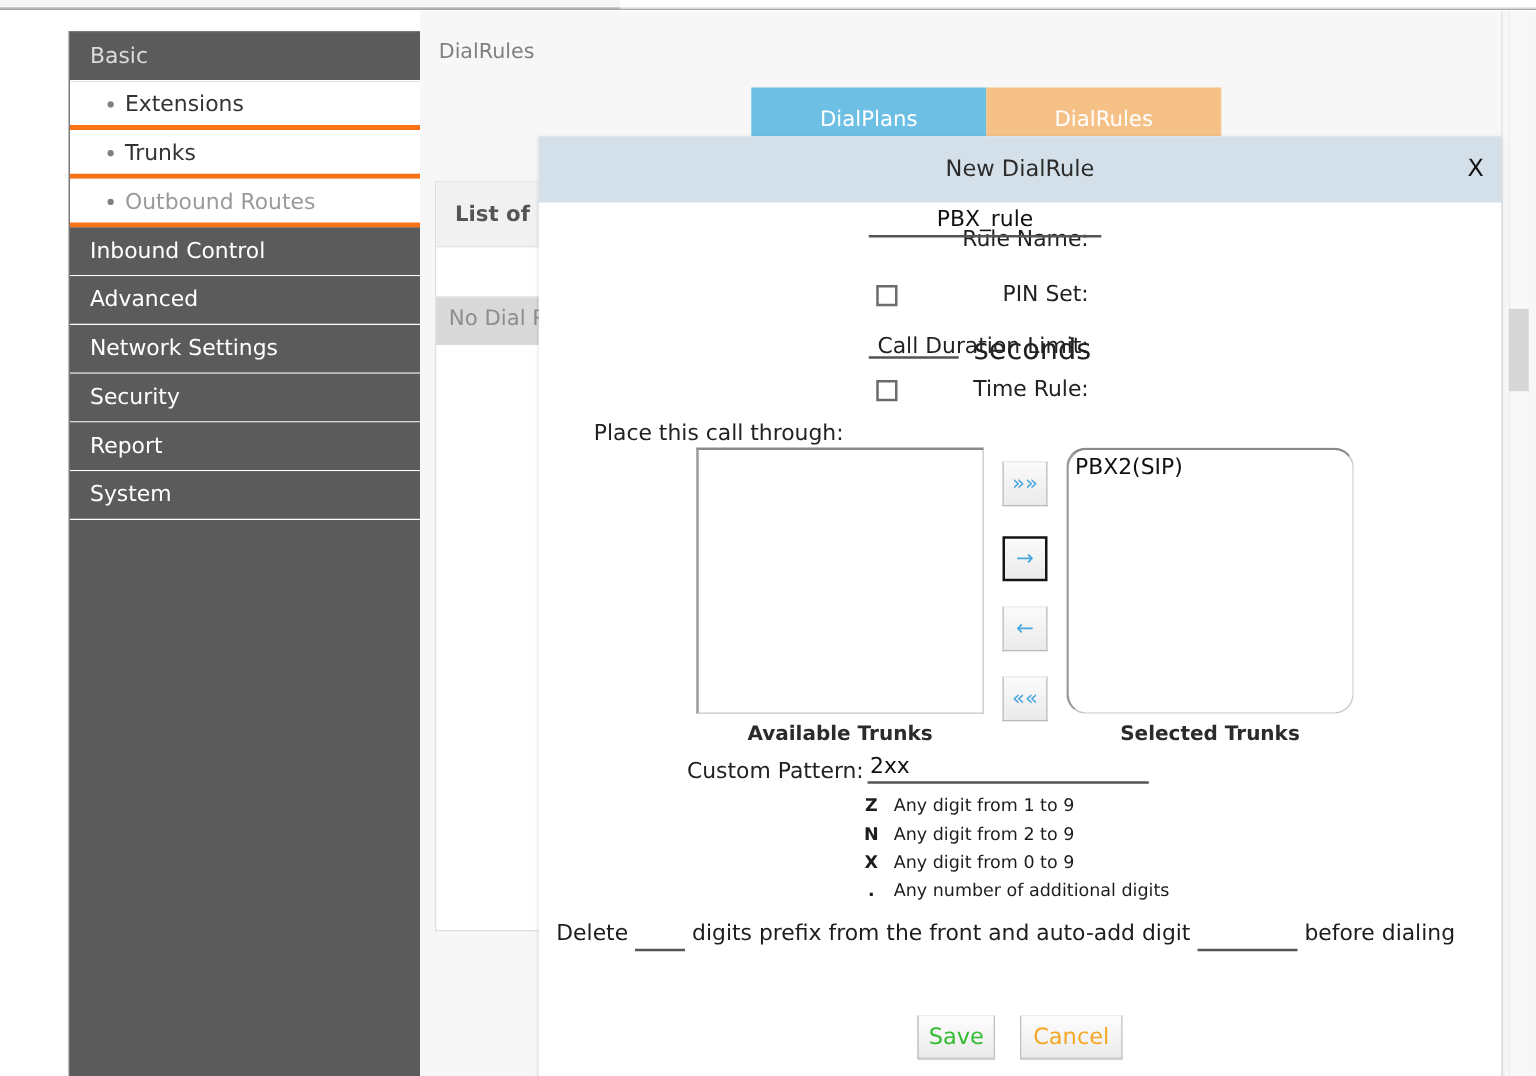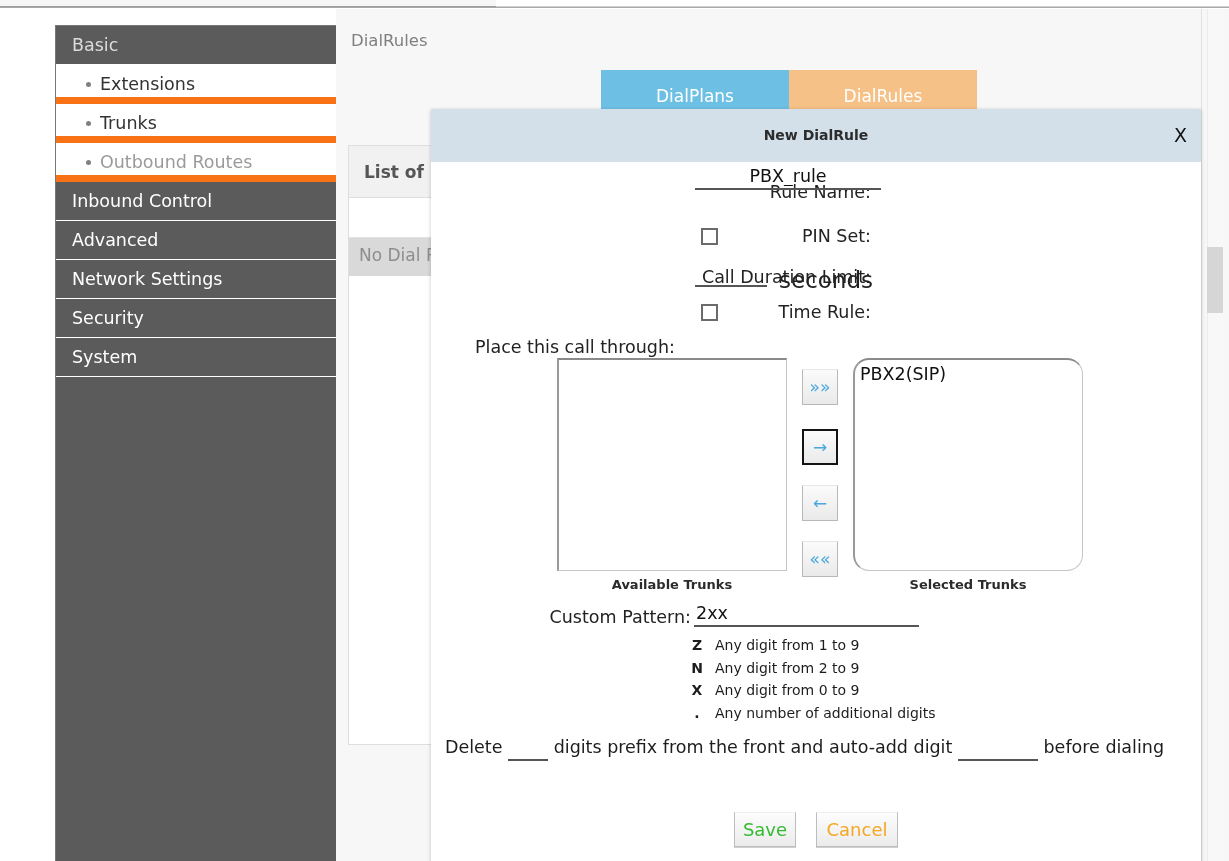--- a/index.html
+++ b/index.html
@@ -80,21 +80,21 @@
     border-radius: 50%;
     background: #777777;
     vertical-align: middle;
     margin-right: 9px;
     margin-bottom: 2px;
   }
   .nav-item.sub {
     background: #ffffff;
     color: #333333;
     padding-left: 30px;
-    border-bottom: 7px solid #f97316;
+    border-bottom: 4px solid #f97316;
   }
   .nav-item.sub.dim { color: #9a9a9a; }
   .nav-item.sub .bullet {
     display: inline-block;
     width: 5px; height: 5px;
     border-radius: 50%;
     background: #808080;
     vertical-align: middle;
     margin-right: 9px;
     margin-bottom: 2px;
@@ -220,22 +220,22 @@
     height: 53px;
     background: #d3e0ea;
     box-sizing: border-box;
   }
   #dialog-title {
     position: absolute;
     left: 0; right: 0;
     top: 0;
     line-height: 53px;
     text-align: center;
-    font-size: 14px;
-    font-weight: bold;
+    font-size: 18px;
+    font-weight: normal;
     color: #2c2c2c;
   }
   #dialog-close {
     position: absolute;
     right: 14px; top: 0;
     line-height: 53px;
     font-size: 19px;
     color: #111111;
     cursor: pointer;
   }
@@ -296,21 +296,21 @@
   .trunk-item {
     padding: 3px 5px 0 5px;
     line-height: 23px;
     cursor: pointer;
   }
   .trunk-caption {
     position: absolute;
     width: 230px;
     text-align: center;
     font-weight: bold;
-    font-size: 13px;
+    font-size: 16px;
     color: #2b2b2b;
   }
   .arrow-btn {
     position: absolute;
     width: 36px; height: 36px;
     background: linear-gradient(#fbfbfb, #eaeaea);
     border: 1px solid #b8b8b8;
     border-top-color: #e8e8e8;
     box-sizing: border-box;
     color: #4aa8e0;
@@ -406,20 +406,23 @@
       <span>Inbound Control</span>
     </div>
     <div class="nav-item section">
       <span>Advanced</span>
     </div>
     <div class="nav-item section">
       <span>Network Settings</span>
     </div>
     <div class="nav-item section">
       <span>Security</span>
+    </div>
+    <div class="nav-item section">
+      <span>Report</span>
     </div>
     <div class="nav-item section">
       <span>System</span>
     </div>
   </div>
 
   <div id="dialog">
 
     <div id="dialog-header">
       <div id="dialog-title">New DialRule</div>

